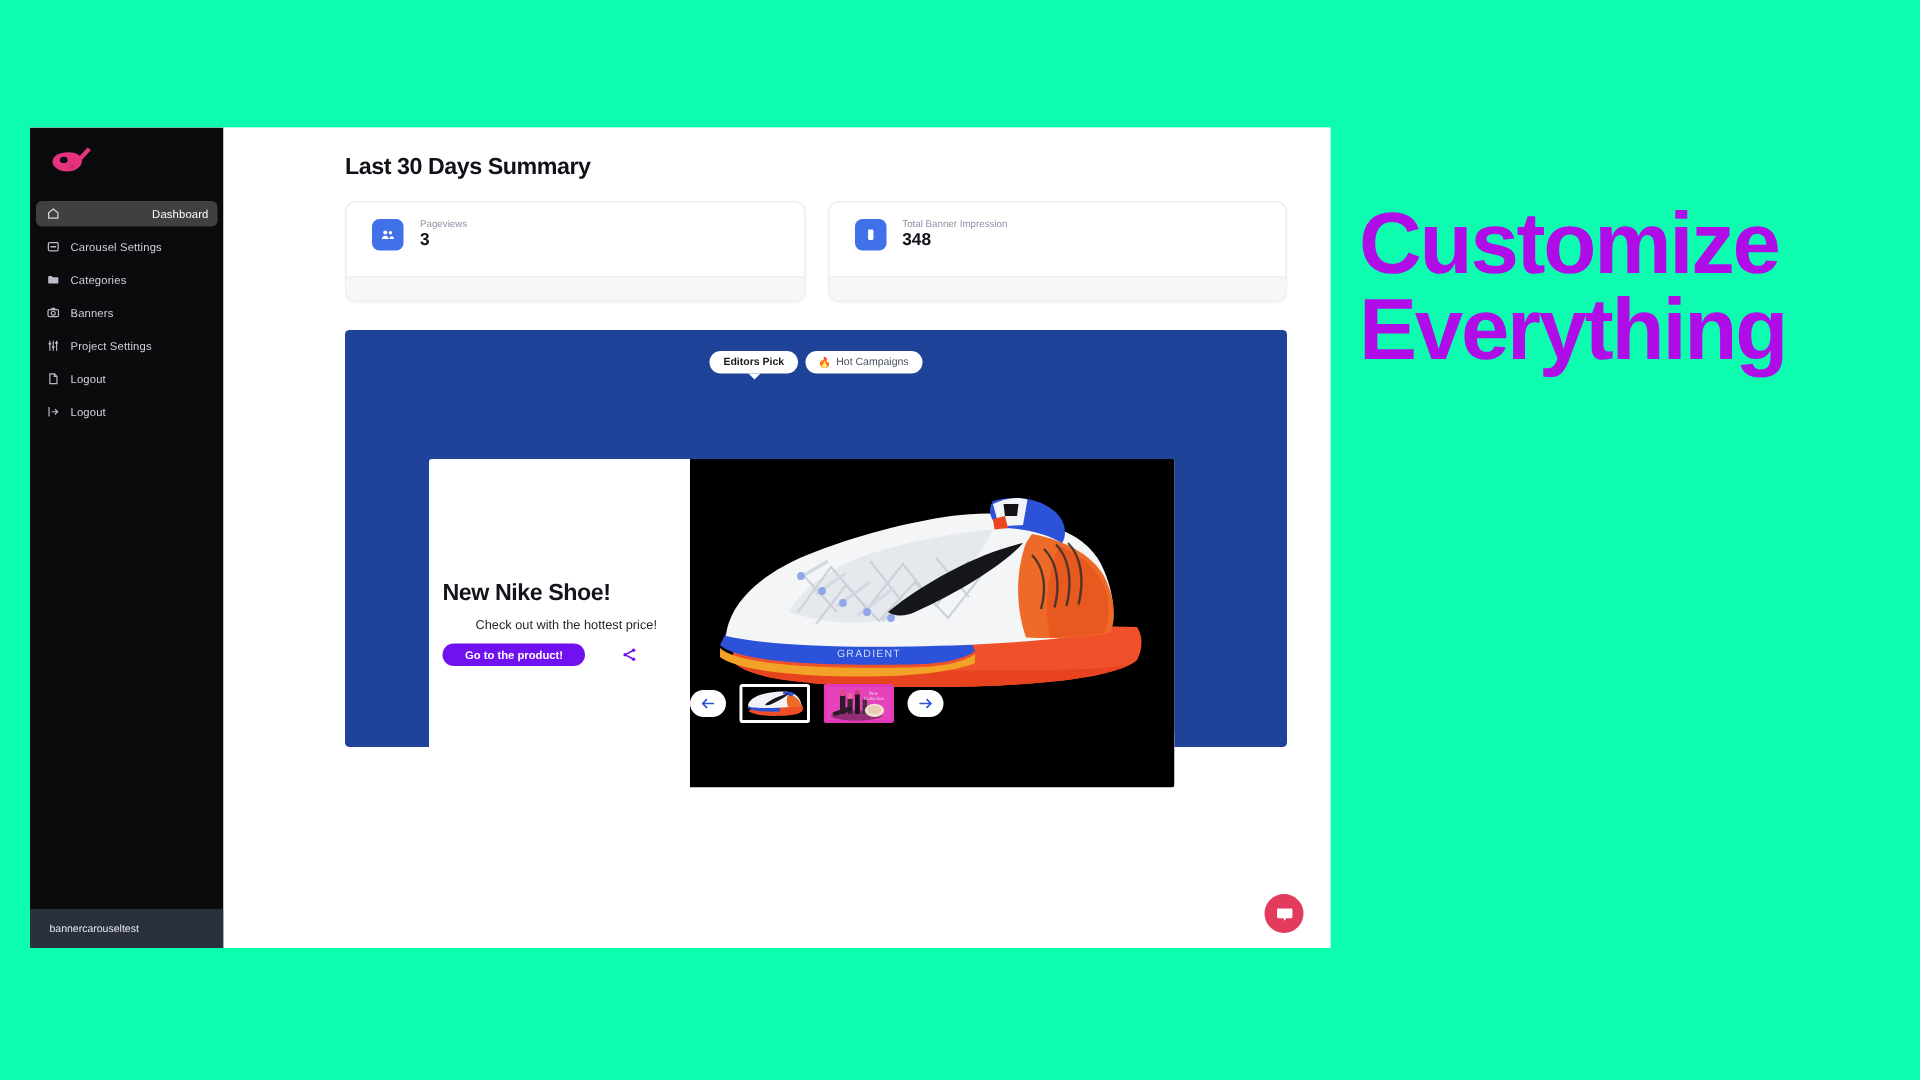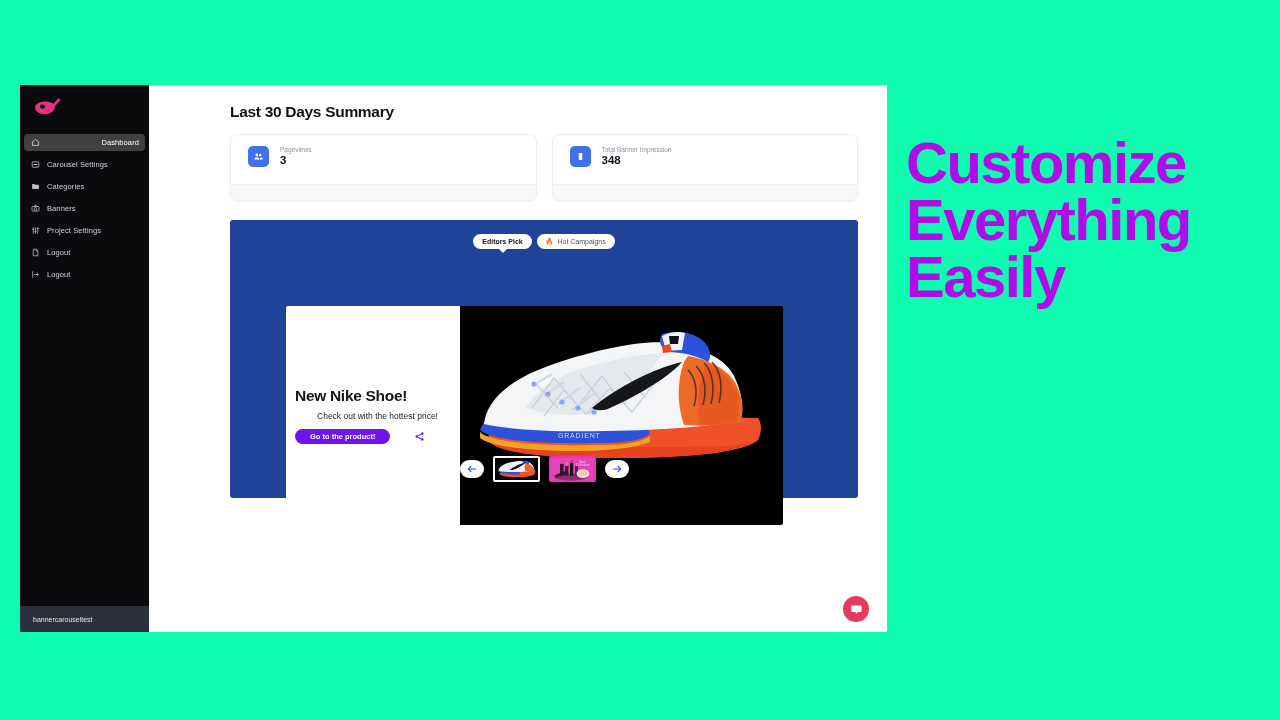--- a/index.html
+++ b/index.html
@@ -609,14 +609,13 @@
         <path d="M2.6 3.2 h10.8 a0.9 0.9 0 0 1 0.9 0.9 v6.2 a0.9 0.9 0 0 1-0.9 0.9 H9.2 L8 13.4 L6.8 11.2 H2.6 a0.9 0.9 0 0 1-0.9-0.9 V4.1 a0.9 0.9 0 0 1 0.9-0.9 Z"></path>
       </svg>
     </div>
 
   </div>
 </div>
 
 <div id="marketing">
   <span class="ml">Customize</span>
   <span class="ml">Everything</span>
-  <span class="ml">Easily</span>
 </div>
 
 </body></html>

